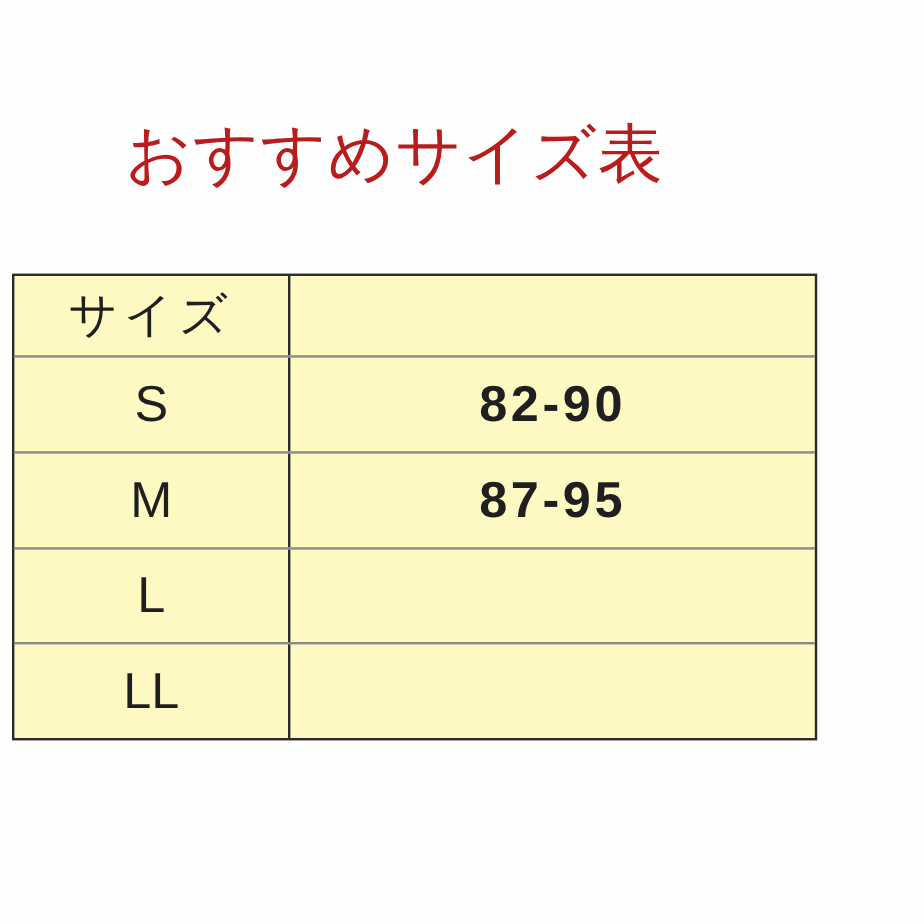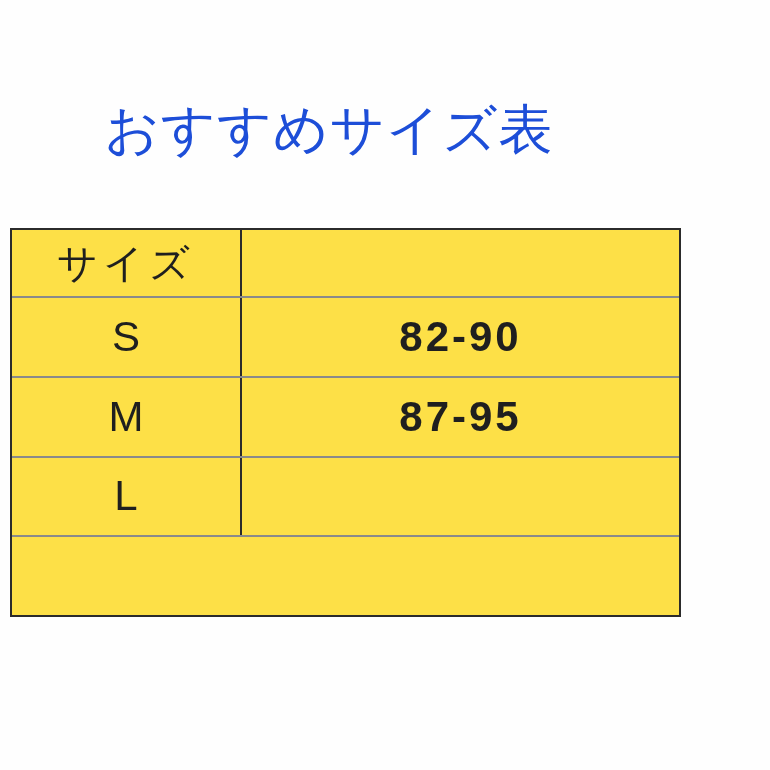--- a/index.html
+++ b/index.html
@@ -19,33 +19,33 @@
   .page-title {
     position: absolute;
     left: 0;
     top: 98px;
     width: 658px;
     text-align: center;
     font-size: 54px;
     font-weight: 300;
     letter-spacing: 1px;
     line-height: 62px;
-    color: #1d4ed8;
+    color: #b91c1c;
     white-space: nowrap;
   }
 
   .size-table {
     position: absolute;
     left: 10px;
     top: 228px;
     width: 671px;
     height: 389px;
     box-sizing: border-box;
     border: 2px solid #2b2b2b;
-    background: #fde047;
+    background: #fef9c3;
     display: flex;
     flex-direction: column;
   }
 
   .t-row {
     display: flex;
     flex: 1 1 0;
     border-bottom: 2px solid #8a8a8a;
     min-height: 0;
   }
@@ -103,16 +103,17 @@
   <div class="t-row">
     <div class="t-cell col-size">M</div>
     <div class="t-cell col-hip hip-value">87-95</div>
   </div>
 
   <div class="t-row">
     <div class="t-cell col-size">L</div>
   </div>
 
   <div class="t-row">
+    <div class="t-cell col-size">LL</div>
   </div>
 
 
 </div>
 
 </body></html>

